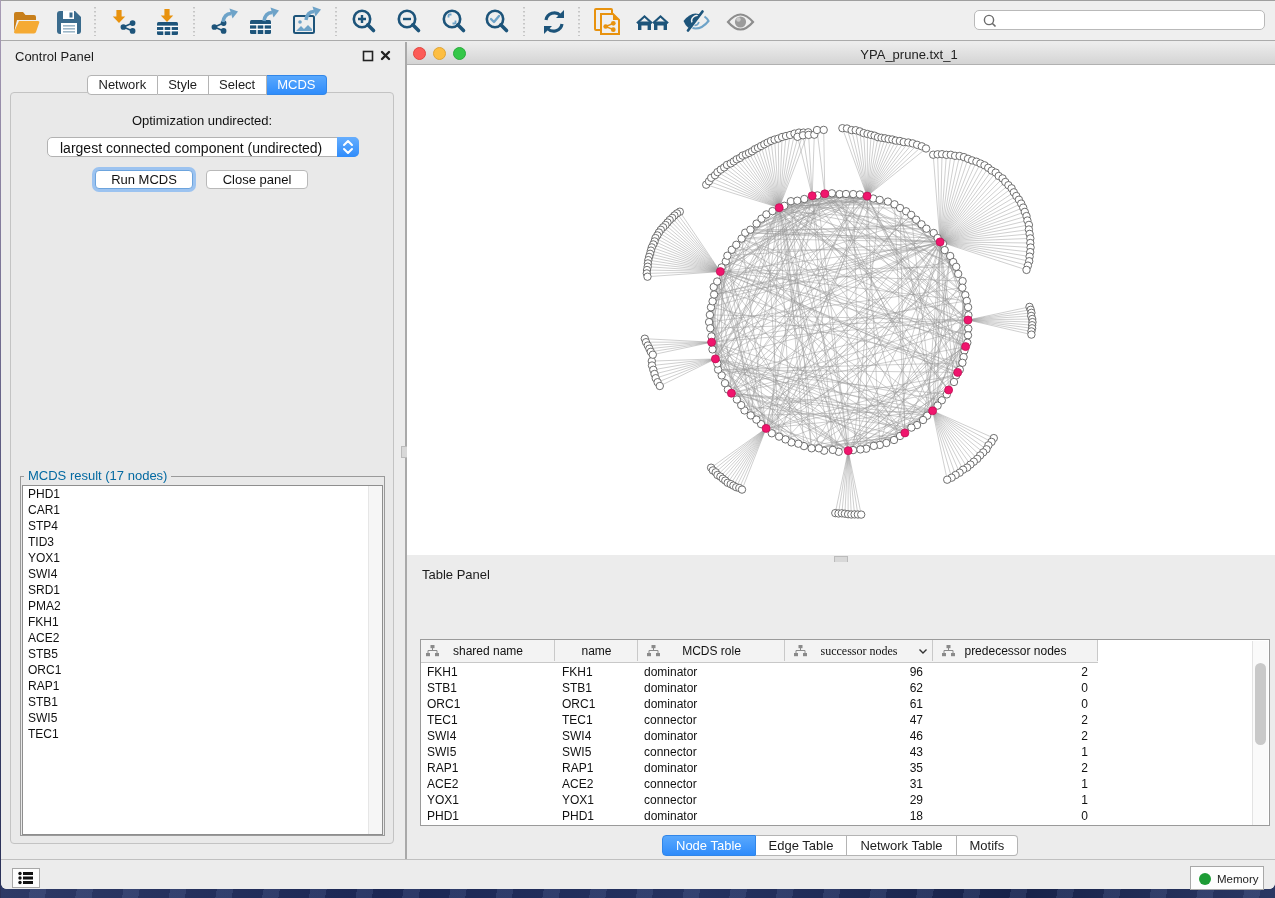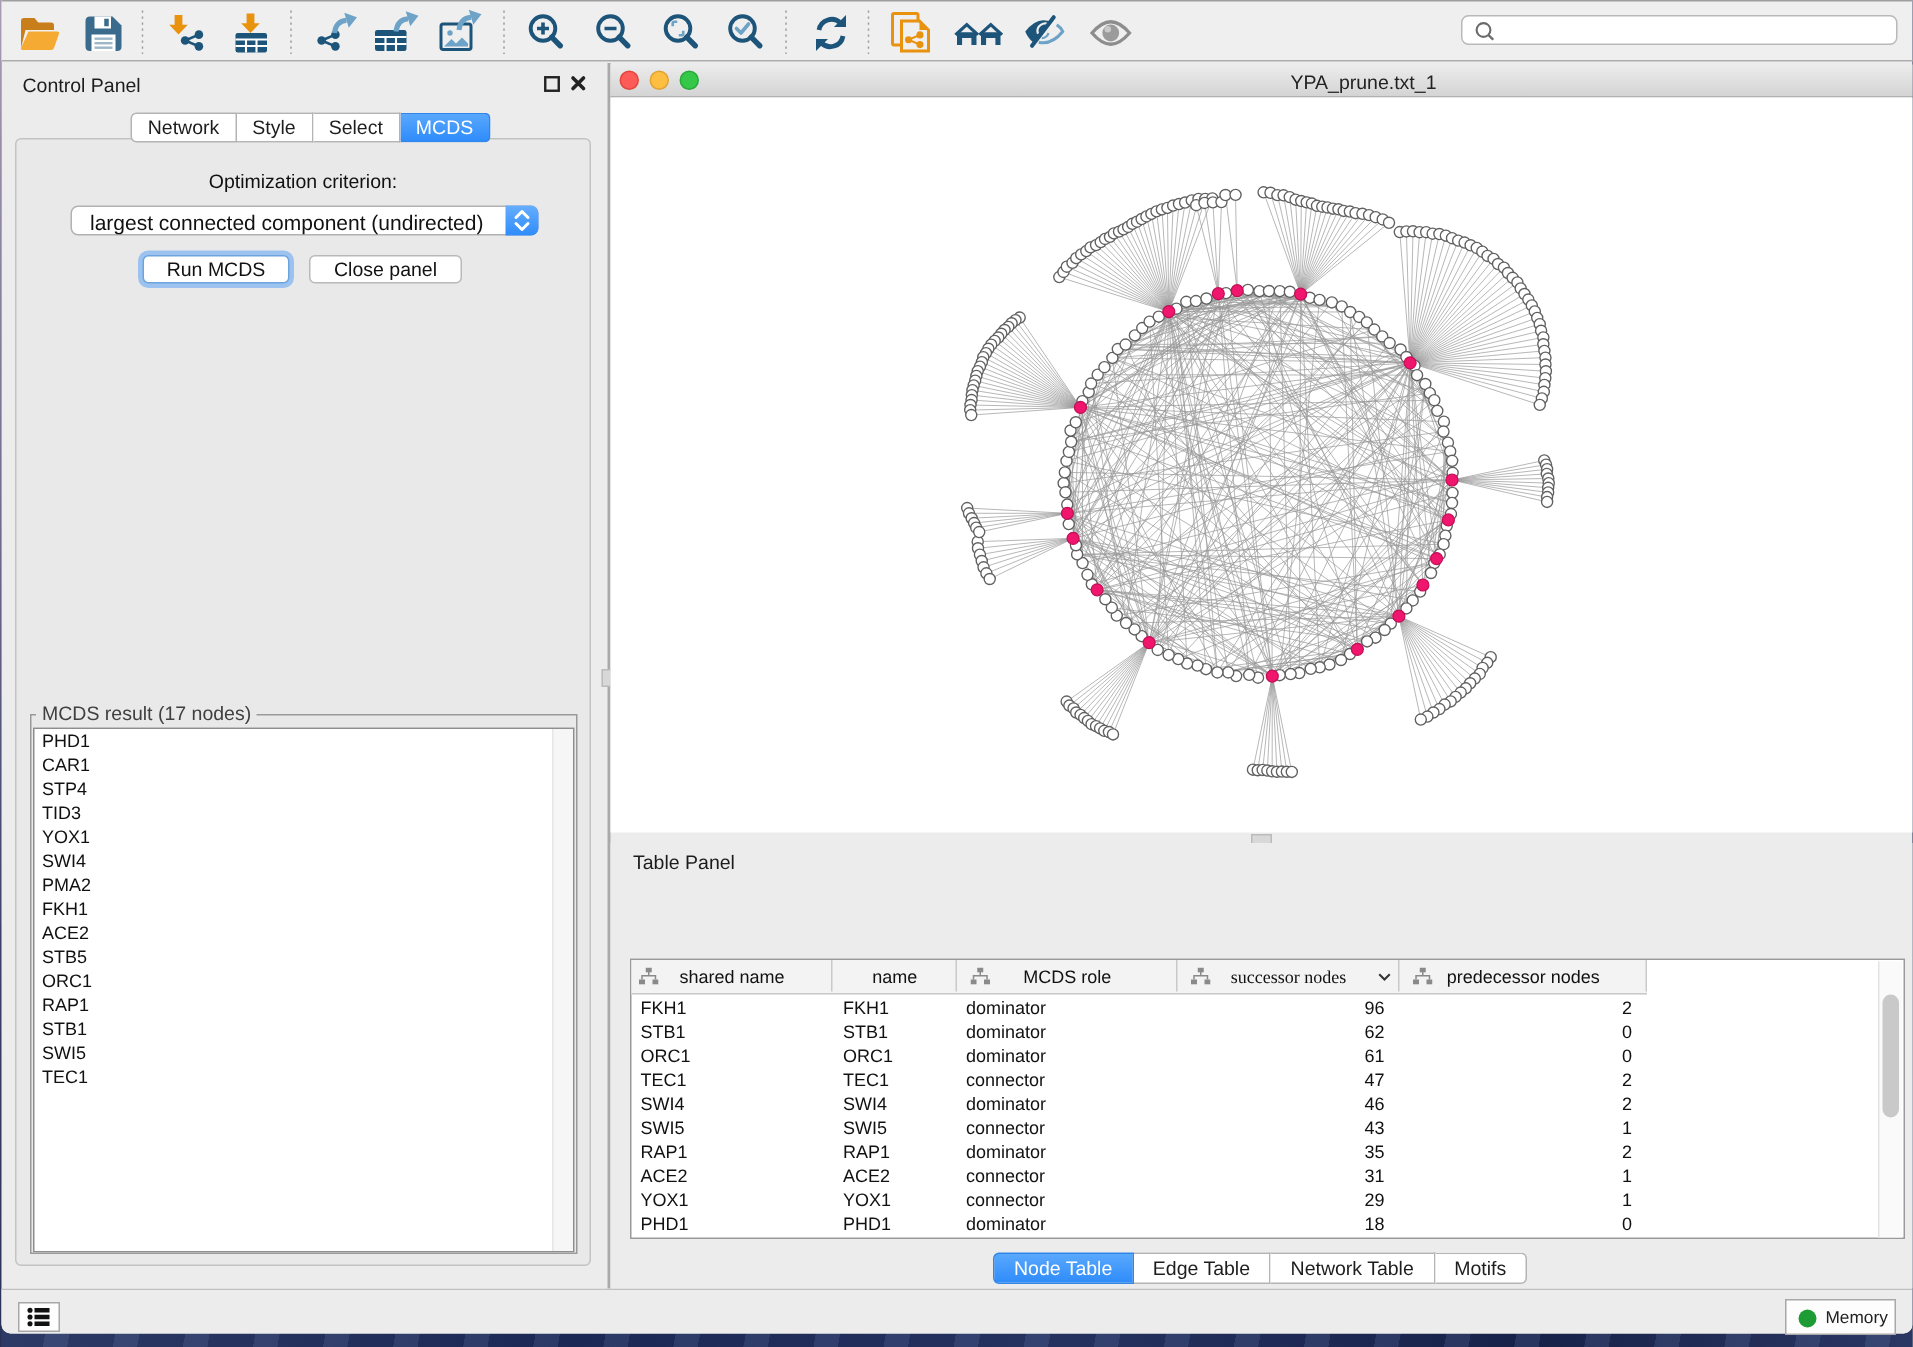--- a/index.html
+++ b/index.html
@@ -33,21 +33,21 @@
   .optlabel{position:absolute;left:0;top:71px;width:400px;text-align:center;font-size:13px;color:#111;}
   .combo{position:absolute;left:45px;top:95px;width:312px;height:20px;background:#fff;
      border:1px solid #b2b2b2;border-radius:5px;box-sizing:border-box;font-size:13px;color:#111;}
   .combo .cap{position:absolute;right:-1px;top:-1px;width:22px;height:20px;border-radius:0 5px 5px 0;
      background:linear-gradient(#66aefe,#2f8cfb);}
   .btn{position:absolute;height:19px;background:#fff;border:1px solid #b9b9b9;border-radius:4px;
      font-size:13px;color:#111;text-align:center;line-height:18px;box-sizing:border-box;}
   .focusring{box-shadow:0 0 0 3px #9cc3f0;border-color:#6da4dd;}
   .fieldset{position:absolute;left:18px;top:434px;width:365px;height:360px;
      border:1px solid #9a9a9a;box-sizing:border-box;}
-  .legend{position:absolute;left:22px;top:426px;background:#e9e9e9;padding:0 4px;font-size:13px;color:#404040;}
+  .legend{position:absolute;left:22px;top:426px;background:#e9e9e9;padding:0 4px;font-size:13px;color:#0369a1;}
   .mcdslist{position:absolute;left:20px;top:443px;width:361px;height:350px;background:#fff;
      border:1px solid #8e8e8e;box-sizing:border-box;}
   .mcdslist .sb{position:absolute;right:0;top:0;width:13px;height:100%;background:#f6f6f6;border-left:1px solid #e6e6e6;}
   .mcdslist ul{margin:0;padding:0 0 0 5px;list-style:none;font-size:12px;color:#111;}
   .mcdslist li{height:16px;line-height:16px;}
   
   .vdiv{position:absolute;left:404px;top:42px;width:2px;height:817px;background:#a9a9a9;}
   .vgrip{position:absolute;left:400px;top:446px;width:5px;height:10px;background:#d8d8d8;border:1px solid #bbb;}
   
   .netwin{position:absolute;left:406px;top:42px;width:869px;height:513px;}
@@ -206,21 +206,21 @@
       <rect x="1.5" y="1.5" width="9" height="9" fill="none" stroke="#222" stroke-width="1.6"></rect>
       <path d="M20 2 L27 9 M27 2 L20 9" stroke="#222" stroke-width="2.4" stroke-linecap="round"></path>
     </svg>
     <div class="tabpanel"></div>
     <div class="tabs">
       <div class="tab first">Network</div>
         <div class="tab">Style</div>
         <div class="tab">Select</div>
         <div class="tab sel last">MCDS</div>
     </div>
-    <div class="optlabel">Optimization criterion:</div>
+    <div class="optlabel">Optimization undirected:</div>
     <div class="combo">
         <span style="position:absolute;left:12px;top:2px;font-size:14px;">largest connected component (undirected)</span>
       <div class="cap">
         <svg width="22" height="20" viewBox="0 0 22 20">
             <path d="M7 8 L11 4 L15 8" fill="none" stroke="#fff" stroke-width="2" stroke-linecap="round" stroke-linejoin="round"></path>
             <path d="M7 12 L11 16 L15 12" fill="none" stroke="#fff" stroke-width="2" stroke-linecap="round" stroke-linejoin="round"></path>
           </svg>
       </div>
     </div>
     <div class="btn focusring" style="left:93px;top:128px;width:98px;">Run MCDS</div>
@@ -229,20 +229,21 @@
     <div class="legend">MCDS result (17 nodes)</div>
     <div class="mcdslist">
       <div class="sb"></div>
       <ul>
         <li>PHD1</li>
           <li>CAR1</li>
           <li>STP4</li>
           <li>TID3</li>
           <li>YOX1</li>
           <li>SWI4</li>
+          <li>SRD1</li>
           <li>PMA2</li>
           <li>FKH1</li>
           <li>ACE2</li>
           <li>STB5</li>
           <li>ORC1</li>
           <li>RAP1</li>
           <li>STB1</li>
           <li>SWI5</li>
           <li>TEC1</li>
       </ul>

